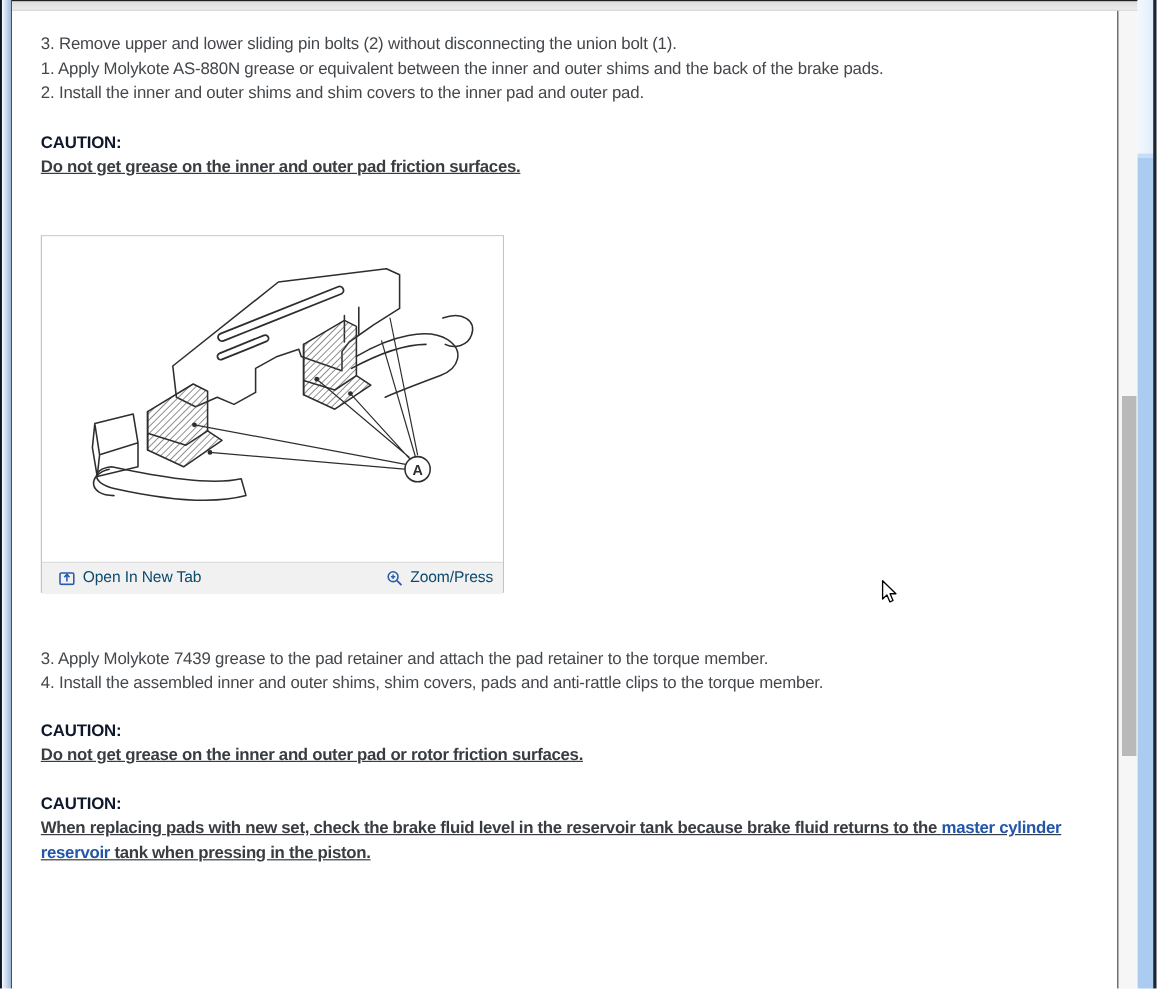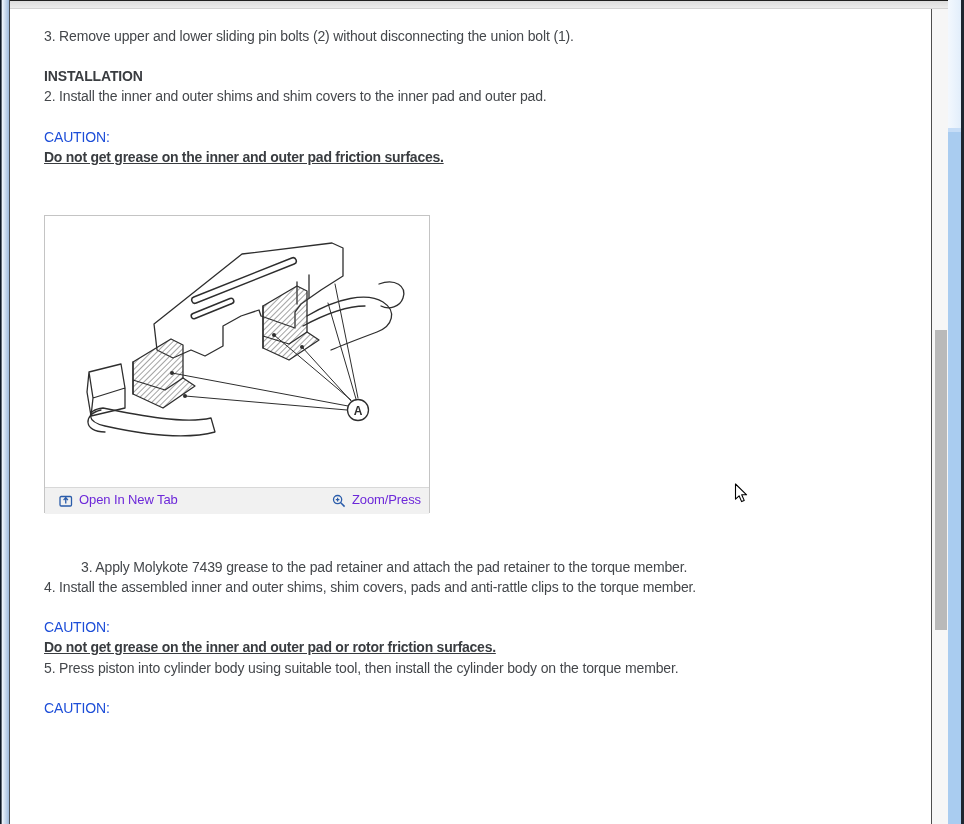--- a/index.html
+++ b/index.html
@@ -18,51 +18,51 @@
     border-left:1px solid #4e4e4e;box-sizing:border-box;}
   .inner-sb-thumb{position:absolute;left:3px;top:321px;width:12px;height:300px;background:#b9b9b9;}
 
   
   .outer-sb{position:absolute;left:948px;top:0;width:13px;height:824px;
     background:linear-gradient(to right,#f3f8fe,#e2eefb);}
   .outer-sb-thumb{position:absolute;left:0;top:128px;width:13px;height:696px;
     background:linear-gradient(#c6ddf7 0,#c6ddf7 4px,#a9ccf0 4px);}
 
   
-  .content{position:absolute;left:10px;top:9px;width:921px;height:795px;background:#fff;overflow:hidden;}
+  .content{position:absolute;left:0;top:9px;width:921px;height:795px;background:#fff;overflow:hidden;}
   .content-inner{padding:17px 0 0 34px;width:884px;color:#44474b;font-size:14px;line-height:20.5px;letter-spacing:-0.15px;}
   p{margin:0;}
   .hgap{margin-top:19px;}
   .bold{font-weight:bold;color:#393c40;}
-  .caution-label{font-weight:normal;color:#1d4ed8;margin-top:20px;}
+  .caution-label{font-weight:bold;color:#0f172a;margin-top:20px;}
   .caution-text{font-weight:bold;color:#393c40;letter-spacing:-0.25px;text-decoration:underline;}
   .inline-link{color:#2156a8;font-weight:bold;cursor:pointer;text-decoration:none;}
 
   
   .figure{margin-top:47px;width:386px;height:298px;border:1px solid #c4c4c4;box-sizing:border-box;background:#fff;}
   .figure-image{position:relative;width:100%;height:271px;background:#fff;}
   .figure-footer{display:flex;justify-content:space-between;align-items:center;height:27px;
     background:#f1f1f1;border-top:1px solid #d8d8d8;box-sizing:border-box;padding:0 8px 0 14px;}
-  .fig-link{display:flex;align-items:center;gap:6px;color:#6d28d9;font-size:13px;letter-spacing:-0.1px;cursor:pointer;}
+  .fig-link{display:flex;align-items:center;gap:6px;color:#0c4a6e;font-size:13px;letter-spacing:-0.1px;cursor:pointer;}
   .fig-link svg{display:block;}
 
   
   .cursor{position:absolute;left:734px;top:483px;width:14px;height:21px;}
 </style>
 </head>
 <body>
 
 <div class="stage">
 
   <div class="content">
     <div class="content-inner">
 
       <p>3. Remove upper and lower sliding pin bolts (2) without disconnecting the union bolt (1).</p>
 
-      <p class="bold hgap">INSTALLATION</p>
+      <p>1. Apply Molykote AS-880N grease or equivalent between the inner and outer shims and the back of the brake pads.</p>
       <p>2. Install the inner and outer shims and shim covers to the inner pad and outer pad.</p>
 
       <p class="caution-label">CAUTION:</p>
       <p class="caution-text">Do not get grease on the inner and outer pad friction surfaces.</p>
 
       <div class="figure">
         <div class="figure-image">
           <svg width="384" height="266" viewBox="0 0 384 266" style="position:absolute;left:0;top:4px;">
             <defs>
               <pattern id="hatch" width="4" height="4" patternUnits="userSpaceOnUse" patternTransform="rotate(45)">
@@ -120,28 +120,28 @@
             <svg width="14" height="14" viewBox="0 0 14 14">
               <circle cx="5.6" cy="5.6" r="4.1" fill="none" stroke="#2a5caa" stroke-width="1.3"></circle>
               <path d="M5.6,3.8 L5.6,7.4 M3.8,5.6 L7.4,5.6" stroke="#2a5caa" stroke-width="1.2"></path>
               <path d="M8.8,8.8 L12.6,12.6" stroke="#2a5caa" stroke-width="1.5"></path>
             </svg>
             <span>Zoom/Press</span>
           </span>
         </div>
       </div>
 
-      <p style="margin-top:44px;margin-left:37px;">3. Apply Molykote 7439 grease to the pad retainer and attach the pad retainer to the torque member.</p>
+      <p style="margin-top:44px;">3. Apply Molykote 7439 grease to the pad retainer and attach the pad retainer to the torque member.</p>
       <p>4. Install the assembled inner and outer shims, shim covers, pads and anti-rattle clips to the torque member.</p>
 
       <p class="caution-label" style="margin-top:19px;">CAUTION:</p>
       <p class="caution-text">Do not get grease on the inner and outer pad or rotor friction surfaces.</p>
-      <p>5. Press piston into cylinder body using suitable tool, then install the cylinder body on the torque member.</p>
 
       <p class="caution-label">CAUTION:</p>
+      <p class="caution-text"><span>When replacing pads with new set, check the brake fluid level in the reservoir tank because brake fluid returns to the </span><a class="inline-link"><span>master cylinder</span><br><span>reservoir</span></a><span> tank when pressing in the piston.</span></p>
 
     </div>
   </div>
 
   <div class="left-edge"></div>
   <div class="top-bar"></div>
 
   <div class="inner-sb">
     <div class="inner-sb-thumb"></div>
   </div>

